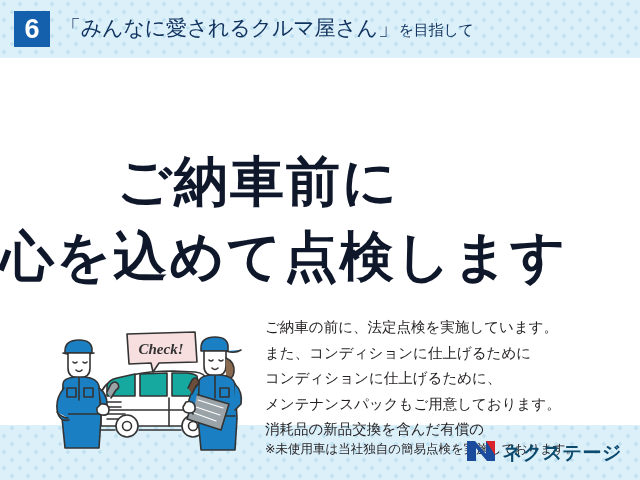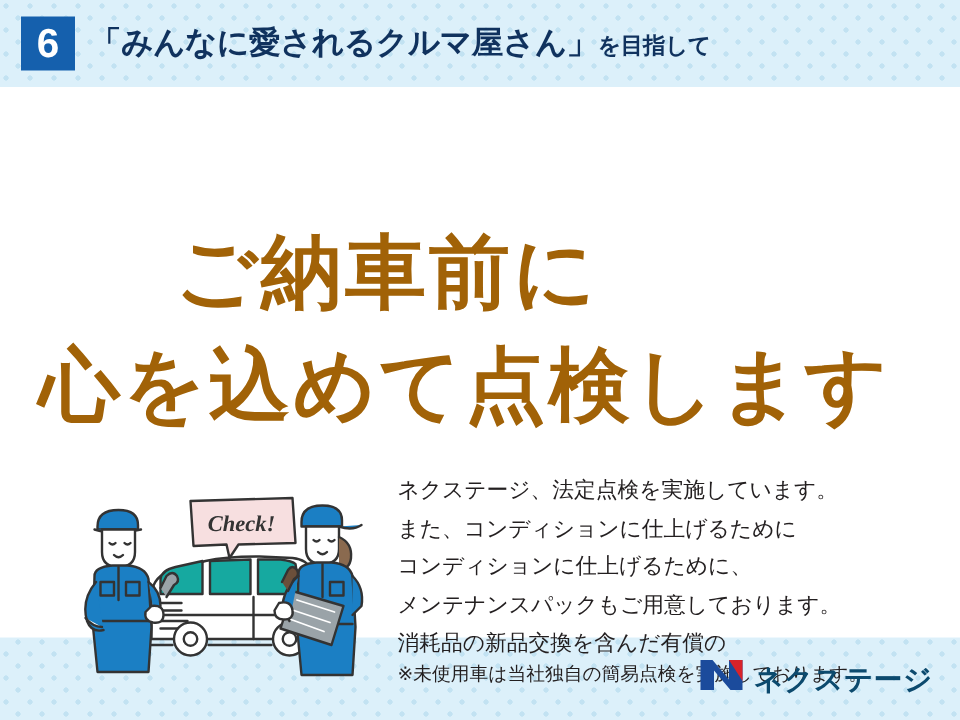--- a/index.html
+++ b/index.html
@@ -19,40 +19,40 @@
   .header{position:absolute;left:0;top:0;width:640px;height:58px;}
   .num-badge{
     position:absolute;left:14px;top:11px;width:36px;height:36px;
     background:#1560ad;color:#fff;
     font-size:27px;font-weight:bold;
     display:flex;align-items:center;justify-content:center;
     letter-spacing:0;
   }
   .header-text{
     position:absolute;left:60px;top:14px;
-    color:#10325e;font-weight:bold;white-space:nowrap;
+    color:#10325e;font-weight:normal;white-space:nowrap;
     display:flex;align-items:baseline;
   }
   .header-main{font-size:21px;letter-spacing:-.2px;}
   .header-sub{font-size:15px;letter-spacing:-.2px;text-align:right;}
 
   
   .panel{
     position:absolute;left:0;top:58px;width:640px;height:367px;
     background:#fff;
   }
 
   
   .headline{
     position:absolute;left:0;width:516px;text-align:center;
-    color:#a16207;font-weight:bold;
+    color:#0f172a;font-weight:bold;
     letter-spacing:2px;white-space:nowrap;
   }
   .headline-1{top:88px;font-size:54px;}
-  .headline-2{top:163px;font-size:54px;padding-left:26px;}
+  .headline-2{top:163px;font-size:54px;}
 
   
   .body-copy{
     position:absolute;left:265px;top:257px;
     color:#231f20;font-size:14.5px;line-height:25.5px;
     white-space:nowrap;
   }
   .note{
     position:absolute;left:265px;top:383px;
     color:#231f20;font-size:12.5px;white-space:nowrap;
@@ -164,21 +164,21 @@
             <path d="M180 66 Q188 74 186 86 L180 92" fill="#1b7fc4" stroke="#333"></path>
             <path d="M131 84 q8 -2 9 5 q1 6 -6 6 q-6 0 -6 -6 Z" fill="#fff" stroke="#333"></path>
 
             <path d="M133 70 L137 62 q3 -4 6 0 q2 4 -2 6 L137 76" fill="#6b4f3a" stroke="#333"></path>
           </g>
         </g>
       </svg>
     </div>
 
     <div class="body-copy">
-      <div>ネクステージ、法定点検を実施しています。</div>
+      <div>ご納車の前に、法定点検を実施しています。</div>
       <div>また、コンディションに仕上げるために</div>
       <div>コンディションに仕上げるために、</div>
       <div>メンテナンスパックもご用意しております。</div>
       <div>消耗品の新品交換を含んだ有償の</div>
     </div>
     <div class="note">※未使用車は当社独自の簡易点検を実施しております。</div>
   </div>
 
   <div class="logo">
     <span>

